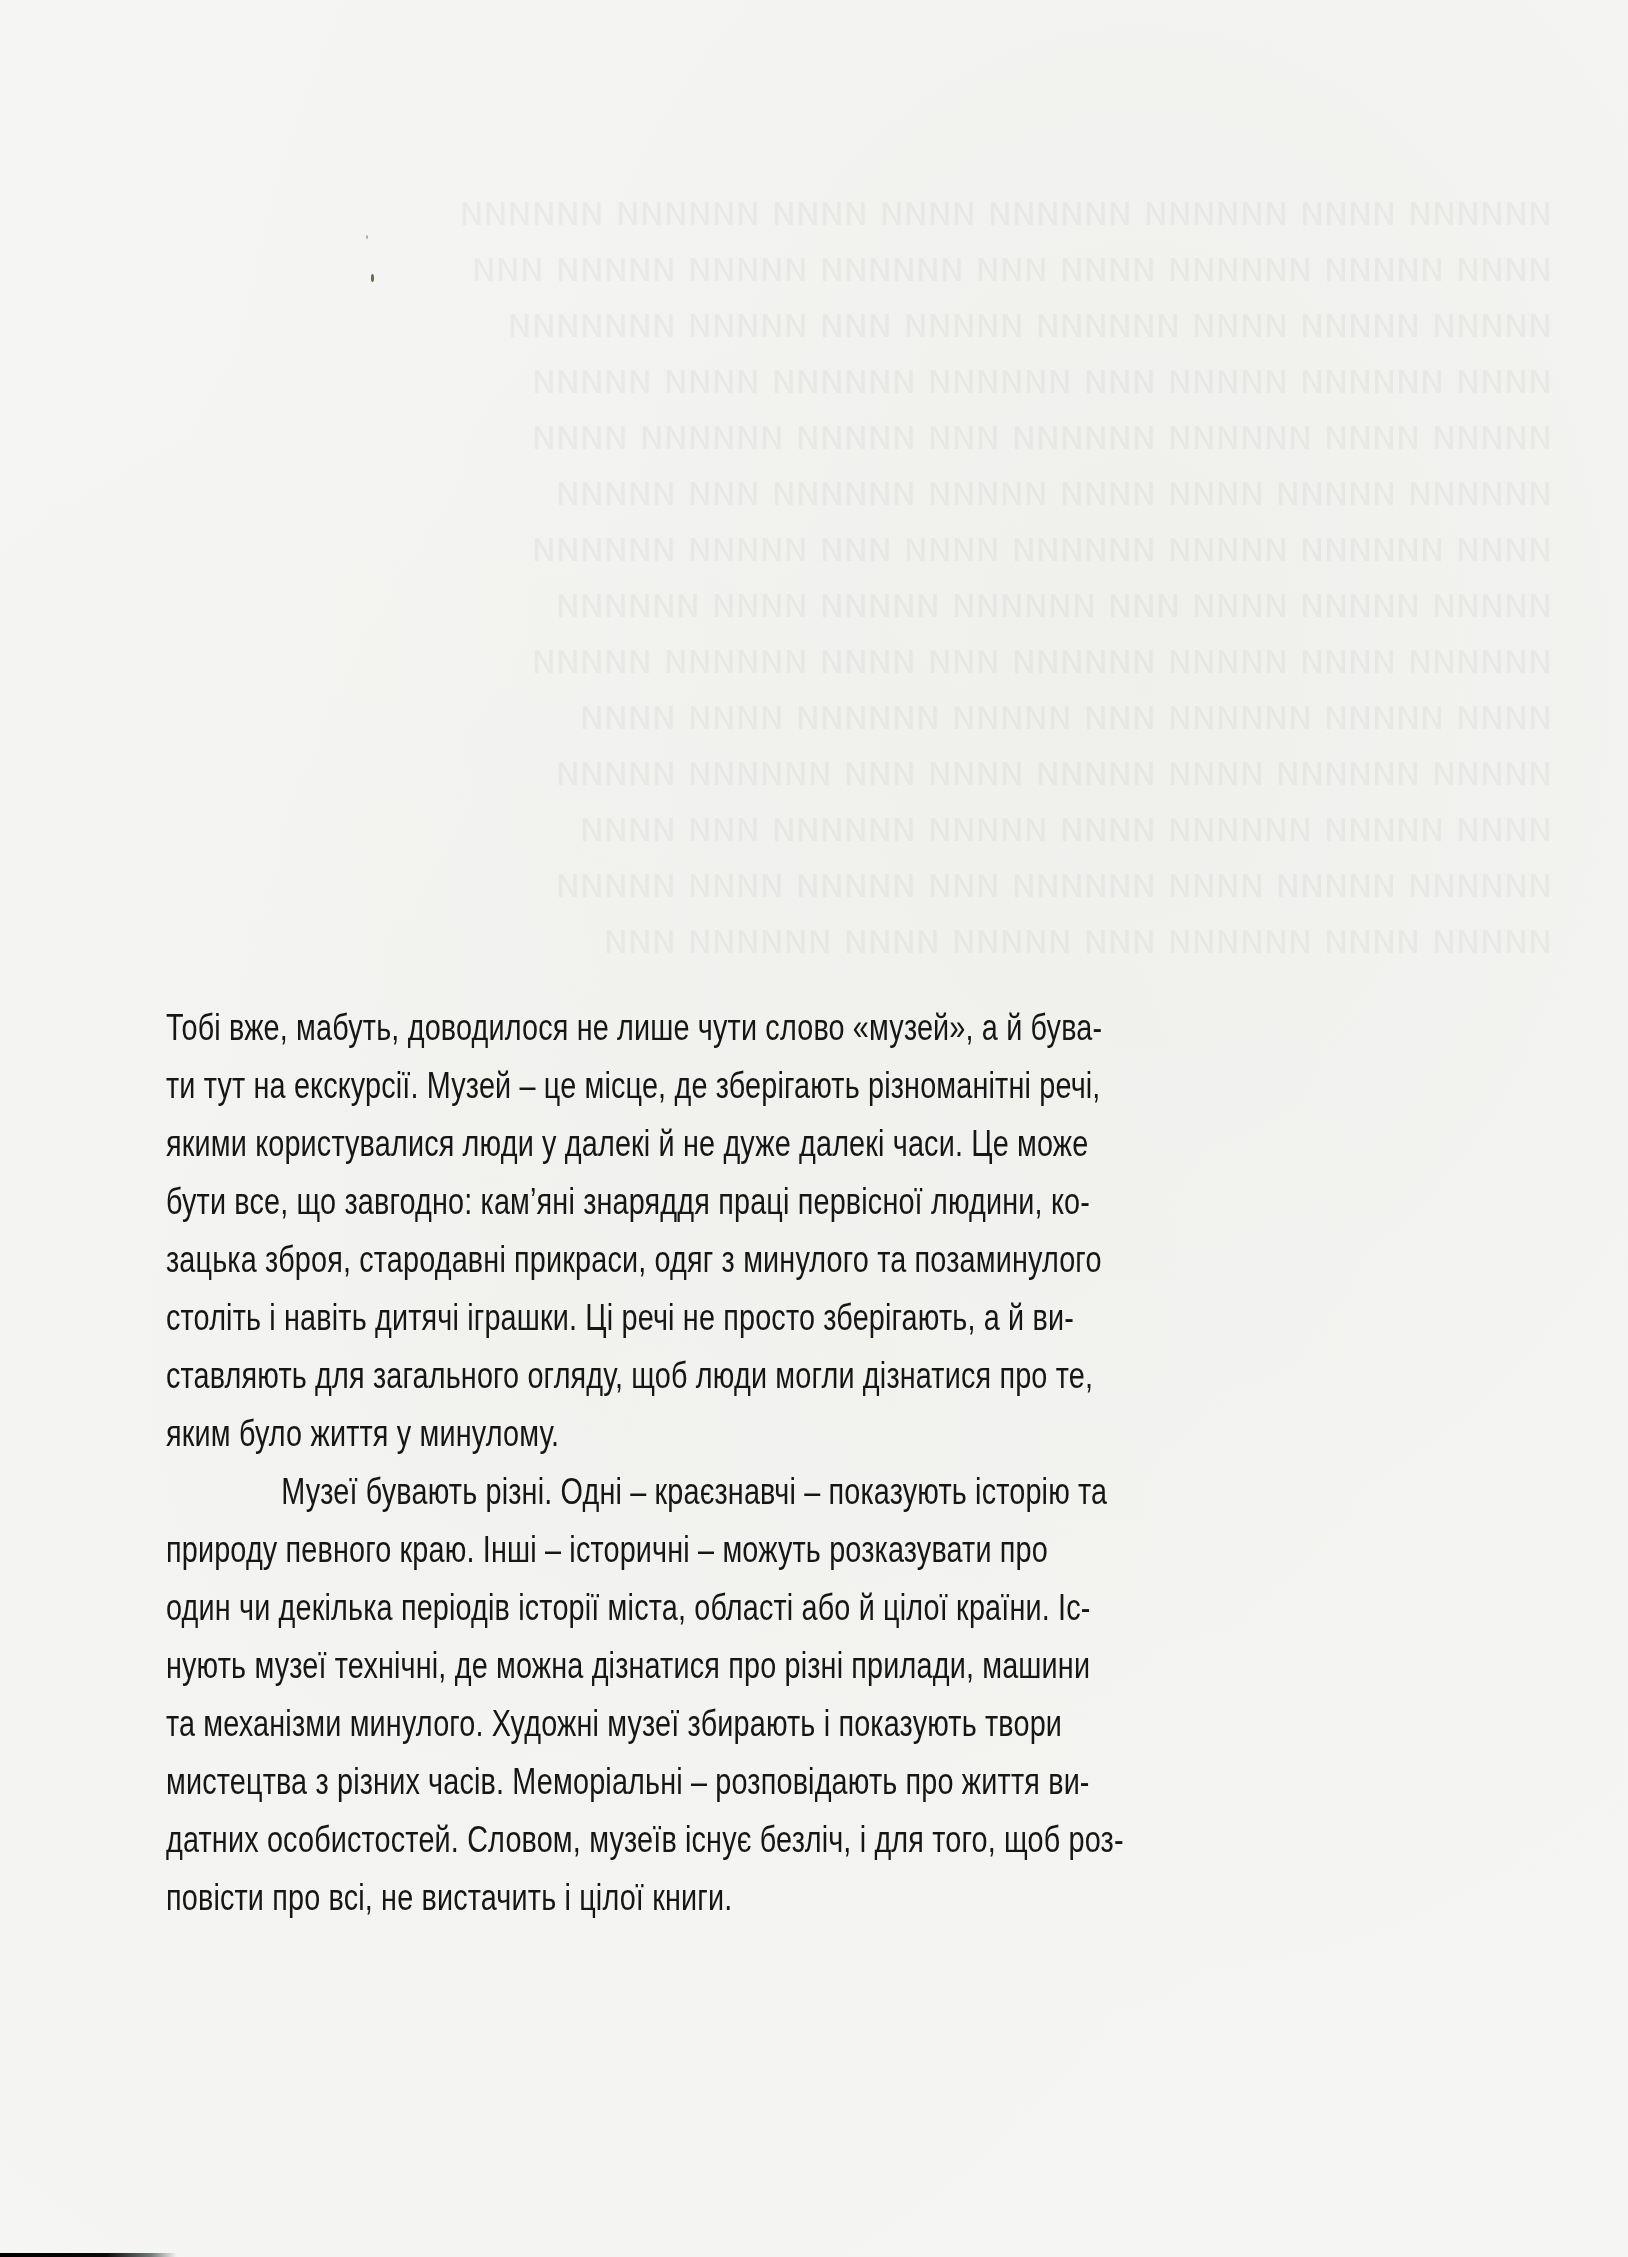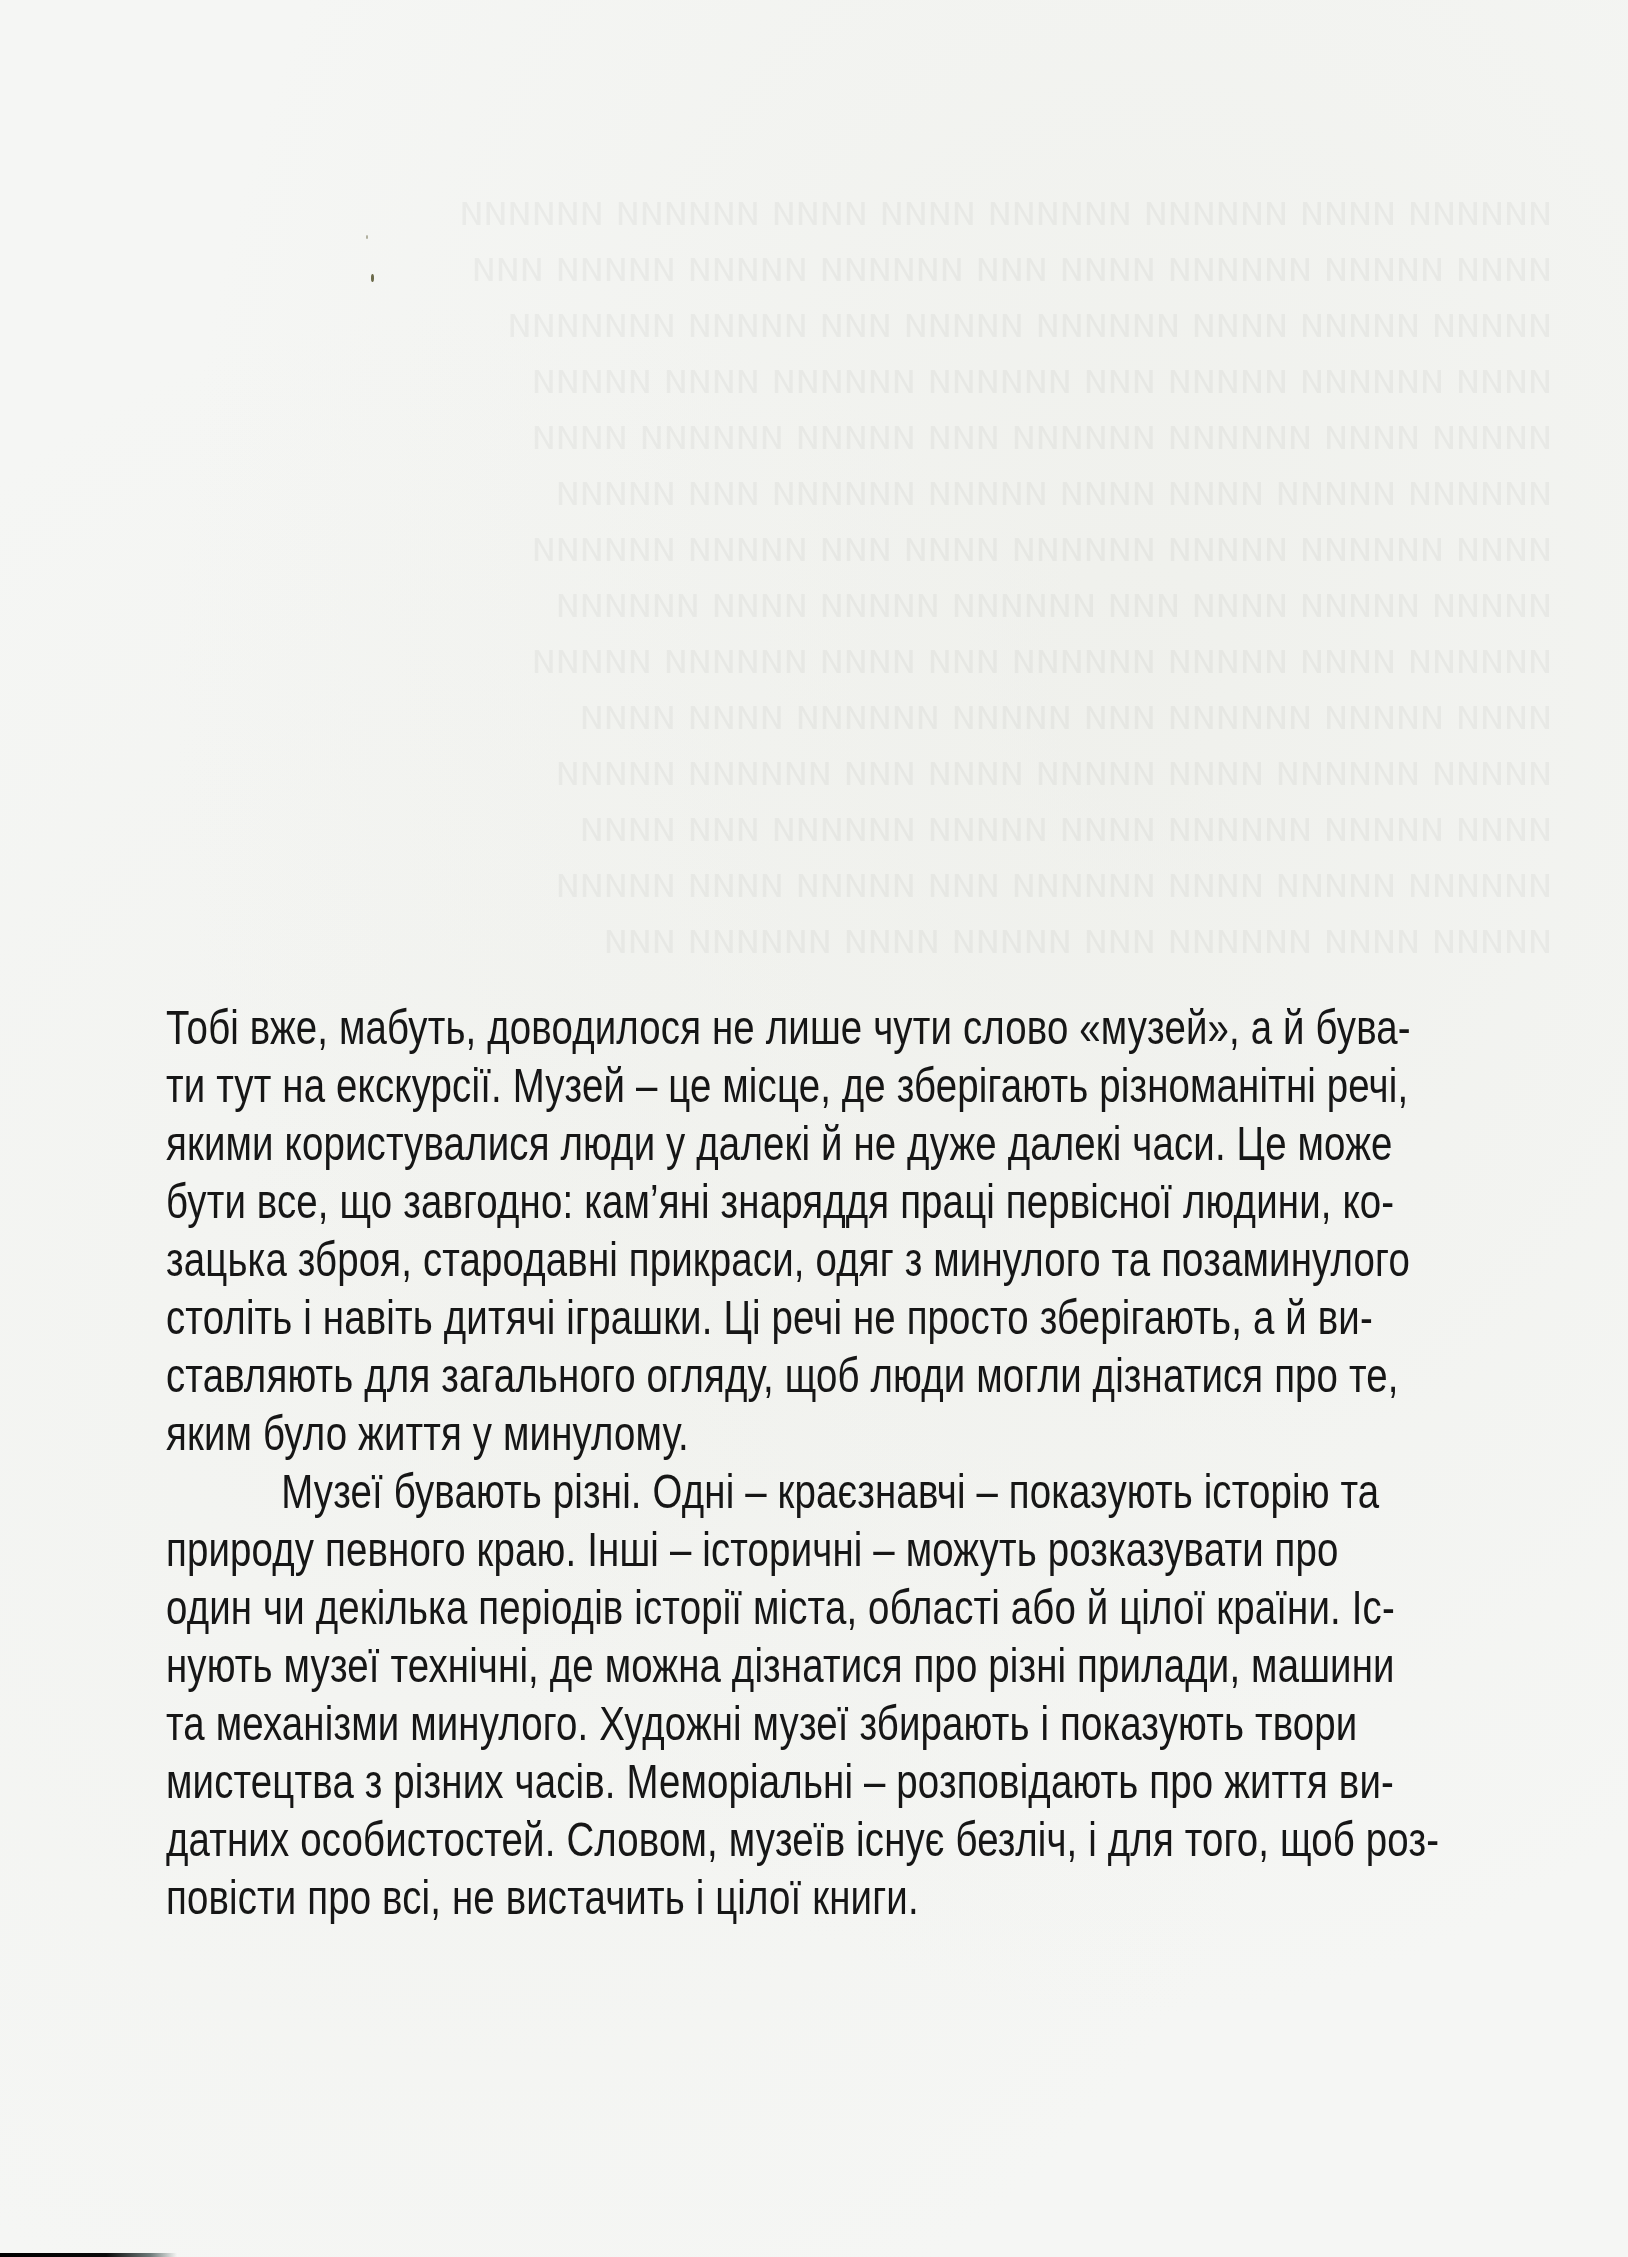--- a/index.html
+++ b/index.html
@@ -39,21 +39,21 @@
       pointer-events: none;
     }
     .bleed div { height: 56px; }
     .text-block {
       position: absolute;
       left: 166px;
       top: 999px;
       width: 1389px;
       color: #161616;
       font-family: "Liberation Sans Narrow", "Liberation Sans", sans-serif;
-      font-size: 48px;
+      font-size: 36px;
       line-height: 58px;
     }
     .line {
       display: block;
       white-space: nowrap;
       transform-origin: left center;
       transform: scaleX(0.80);
       letter-spacing: 0.2px;
     }
     .line.indent {

